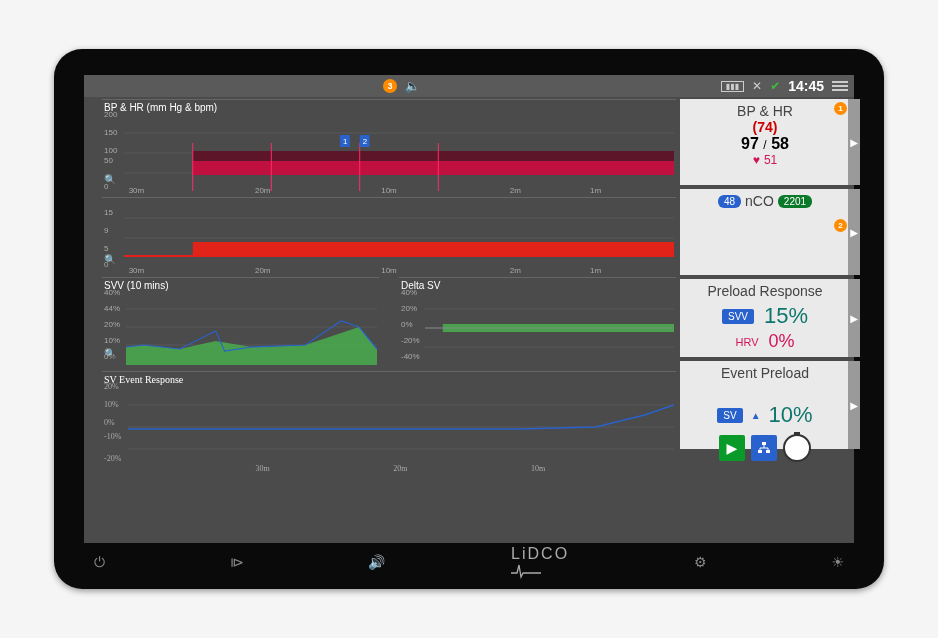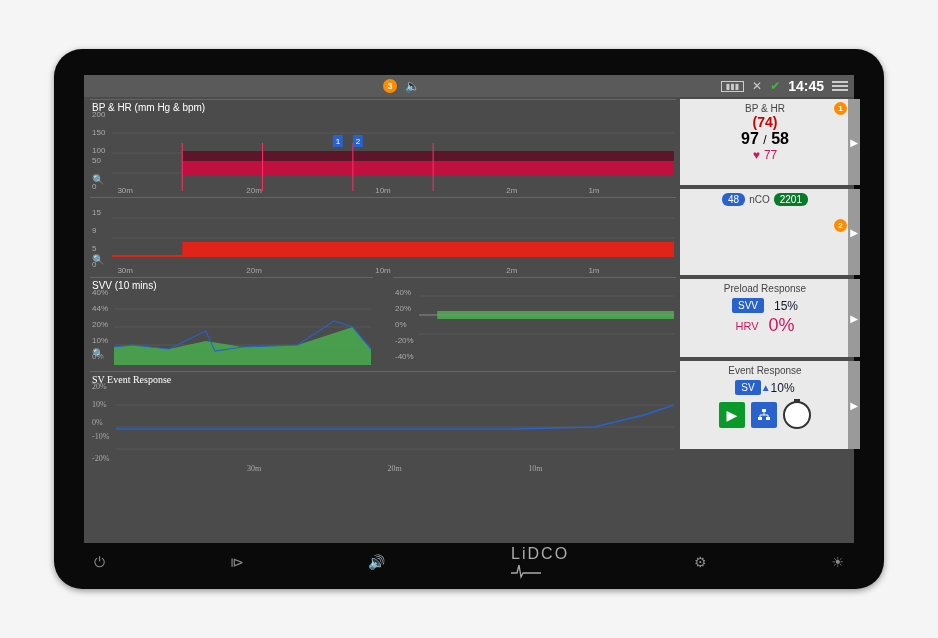--- a/index.html
+++ b/index.html
@@ -7,42 +7,42 @@
   .tablet-frame { width:830px; height:540px; background:#0a0a0a; border-radius:28px; padding:26px 30px 46px 30px; position:relative; box-shadow:0 2px 6px rgba(0,0,0,.4);}
   .screen { width:100%; height:100%; background:#4b4b4b; display:flex; flex-direction:column; font-size:10px; color:#ccc;}
   
   .topbar { height:22px; background:#5a5a5a; display:flex; align-items:center; padding:0 6px; gap:8px; font-size:11px;}
   .topbar .spacer { flex:1; }
   .badge-circle { width:14px; height:14px; border-radius:50%; background:#ff8c00; color:#fff; font-size:9px; font-weight:bold; display:flex; align-items:center; justify-content:center;}
   .icon { color:#ccc; font-size:12px; }
   .clock { font-weight:bold; font-size:14px; color:#fff;}
   .menu-icon span{ display:block; width:16px; height:2px; background:#ccc; margin:2px 0;}
   
-  .main { flex:1; display:flex; gap:4px; padding:2px 4px 2px 0;}
+  .main { flex:1; display:flex; gap:4px; padding:2px 4px 2px 12px;}
   .charts { flex:1; display:flex; flex-direction:column; gap:2px; padding-left:6px;}
   .chart-box { position:relative; border-top:1px solid #666; }
   .chart-title { color:#fff; font-size:10px; padding:2px 0 0 2px;}
   .ylabel { position:absolute; left:2px; font-size:8px; color:#aaa; }
   .xlabel { position:absolute; bottom:0; font-size:8px; color:#aaa; transform:translateX(-50%);}
   svg { display:block; }
   .mag { position:absolute; left:2px; bottom:10px; color:#bbb; font-size:10px;}
   
   .panels { width:170px; display:flex; flex-direction:column; gap:4px; }
   .panel { background:#eaeaea; position:relative; padding:4px 6px; display:flex; flex-direction:column; align-items:center; color:#222; }
   .panel .corner { position:absolute; top:3px; right:3px; width:13px; height:13px; border-radius:50%; background:#ff8c00; color:#fff; font-size:8px; display:flex;align-items:center;justify-content:center;font-weight:bold;}
-  .panel-title { font-size:10px; color:#444;}
+  .panel-title { font-size:14px; color:#444;}
   .panel .arrow { position:absolute; right:-10px; top:0; bottom:0; width:12px; background:#9a9a9a; display:flex; align-items:center; justify-content:center; color:#fff;}
   .hr-line { color:#d4145a; font-size:12px; display:flex; align-items:center; gap:4px;}
   .bp-mid { font-size:14px; font-weight:bold; color:#c00;}
   .bp-main { font-size:16px; font-weight:bold; color:#000;}
   .panel-nco .pill { background:#2962cc; color:#fff; font-size:10px; padding:1px 6px; border-radius:6px;}
   .panel-nco .pill.green { background:#0a7a2a;}
   .panel-nco .big { color:#e2231a; font-size:44px; font-weight:500; line-height:1; letter-spacing:-2px;}
   .pill-blue { background:#2962cc; color:#fff; font-size:10px; padding:2px 6px; border-radius:2px; display:inline-block;}
-  .pct-blue { color:#0f172a; font-size:12px; font-weight:500;}
+  .pct-blue { color:#0f766e; font-size:22px; font-weight:500;}
   .btn-sq { width:26px; height:26px; display:inline-flex; align-items:center; justify-content:center; color:#fff; font-size:14px; border-radius:2px;}
   .btn-green{background:#0a9a2a;} .btn-blue{background:#2962cc;}
   .timer-circ{width:28px;height:28px;border-radius:50%;background:#fff;border:2px solid #333;position:relative;}
   .timer-circ::after{content:"";position:absolute;left:50%;top:-4px;width:6px;height:4px;background:#333;transform:translateX(-50%);}
   
   .hwbar { position:absolute; bottom:10px; left:40px; right:40px; display:flex; align-items:center; justify-content:space-between; color:#888; font-size:14px;}
   .hwbar .logo{ font-size:16px; letter-spacing:2px; color:#aaa; font-weight:300;}
 </style>
 </head>
 <body>
@@ -138,20 +138,21 @@
               <g stroke="#666" stroke-width="0.5">
                   <line x1="0" y1="18" x2="280" y2="18"></line>
                   <line x1="0" y1="36" x2="280" y2="36"></line>
                   <line x1="0" y1="54" x2="280" y2="54"></line>
                 </g>
               <path d="M0,56 L20,54 L60,58 L100,50 L140,56 L200,54 L260,36 L280,58 L280,74 L0,74 Z" fill="#49b34f" opacity="0.8"></path>
               <path d="M0,56 L20,54 L60,58 L100,40 L110,60 L140,56 L200,54 L240,30 L260,36 L280,58" fill="none" stroke="#2962cc" stroke-width="1.2"></path>
             </svg>
           </div>
           <div class="chart-box" style="flex:1;">
+            <div class="chart-title">Delta SV</div>
             <span class="ylabel" style="top:10px">40%</span>
               <span class="ylabel" style="top:26px">20%</span>
             <span class="ylabel" style="top:42px">0%</span>
               <span class="ylabel" style="top:58px">-20%</span>
             <span class="ylabel" style="top:74px">-40%</span>
             <svg width="100%" height="74" viewBox="0 0 280 74" preserveAspectRatio="none" style="margin-left:26px;width:calc(100% - 28px);">
               <g stroke="#666" stroke-width="0.5">
                   <line x1="0" y1="18" x2="280" y2="18"></line>
                   <line x1="0" y1="37" x2="280" y2="37"></line>
                   <line x1="0" y1="56" x2="280" y2="56"></line>
@@ -189,21 +190,21 @@
           <div class="panel-title">BP &amp; HR</div>
           <div class="corner">1</div>
           <div class="bp-mid">(74)</div>
           <div class="bp-main">
             <span>97</span>
             <span style="font-weight:normal;font-size:12px;">/</span>
             <span>58</span>
           </div>
           <div class="hr-line">
             <span>♥</span>
-            <span>77</span>
+            <span>51</span>
           </div>
           <div class="arrow">▶</div>
         </div>
 
         <div class="panel panel-nco" style="height:86px;">
           <div style="display:flex;gap:4px;align-items:center;">
             <span class="pill">48</span>
             <span class="panel-title">nCO</span>
             <span class="pill green">2201</span>
           </div>
@@ -218,22 +219,22 @@
             <span class="pct-blue">15%</span>
           </div>
           <div style="display:flex;align-items:center;gap:10px;margin-top:2px;">
             <span style="color:#d4145a;font-size:11px;">HRV</span>
             <span style="color:#d4145a;font-size:18px;">0%</span>
           </div>
           <div class="arrow">▶</div>
         </div>
 
         <div class="panel" style="height:88px;">
-          <div class="panel-title">Event Response</div>
-          <div style="display:flex;align-items:center;margin-top:4px;">
+          <div class="panel-title">Event Preload</div>
+          <div style="display:flex;align-items:center;gap:8px;margin-top:21px;">
             <span class="pill-blue">SV</span>
             <span style="color:#2962cc;">▲</span>
             <span class="pct-blue">10%</span>
           </div>
           <div style="display:flex;gap:6px;margin-top:6px;align-items:center;">
             <span class="btn-sq btn-green">▶</span>
             <span class="btn-sq btn-blue">
               <svg width="14" height="14" viewBox="0 0 14 14">
                   <g fill="#fff">
                     <rect x="5" y="1" width="4" height="3"></rect>

